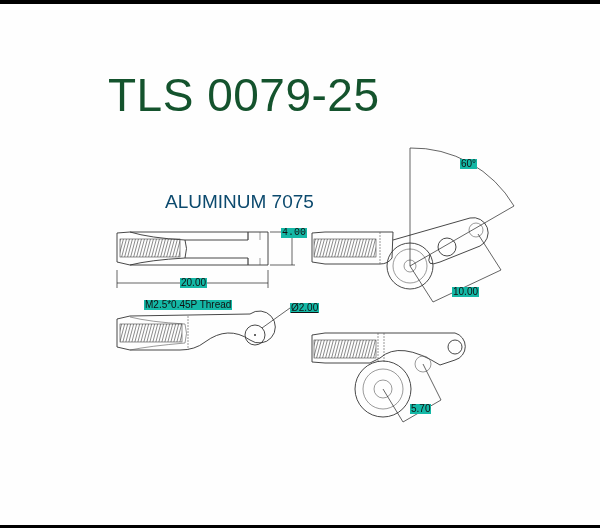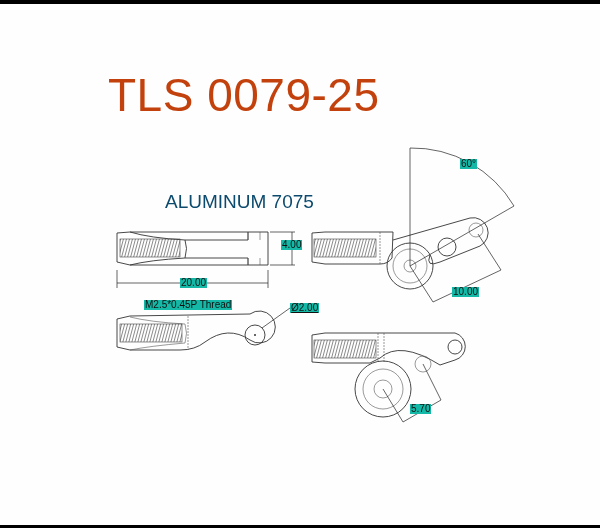--- a/index.html
+++ b/index.html
@@ -1,20 +1,20 @@
 <!DOCTYPE html>
 <html><head>
 <meta charset="utf-8">
 <style>
   html, body { margin: 0; padding: 0; }
   body { width: 600px; height: 528px; background: #fefefe; position: relative; overflow: hidden; font-family: "Liberation Sans", sans-serif; }
   .bar { position: absolute; left: 0; width: 600px; background: #000; }
   .bar.top { top: 0; height: 4px; }
   .bar.bottom { bottom: 0; height: 3px; }
-  .title { position: absolute; left: 108px; top: 72px; font-size: 46px; color: #c2410c; letter-spacing: 0.5px; line-height: 1; }
+  .title { position: absolute; left: 108px; top: 72px; font-size: 46px; color: #14532d; letter-spacing: 0.5px; line-height: 1; }
   .material { position: absolute; left: 165px; top: 192px; font-size: 19px; color: #0c4a6e; line-height: 1; }
   .lbl { position: absolute; font-size: 10px; color: #111; line-height: 1; background: #14b8a6; padding: 0 1px; }
   svg { position: absolute; left: 0; top: 0; }
   .ln { fill: none; stroke: #333; stroke-width: 0.9; }
   .thin { fill: none; stroke: #555; stroke-width: 0.6; }
   .dim { fill: none; stroke: #222; stroke-width: 0.7; }
   .hatch { stroke: #444; stroke-width: 0.6; }
 </style>
 </head>
 <body>
@@ -88,19 +88,19 @@
     <circle class="ln" cx="383" cy="389" r="28"></circle>
     <circle class="thin" cx="383" cy="389" r="20"></circle>
     <circle class="thin" cx="383" cy="389" r="9"></circle>
     <circle class="thin" cx="423" cy="364" r="8"></circle>
     <line class="dim" x1="383" y1="389" x2="403" y2="422"></line>
     <line class="dim" x1="423" y1="364" x2="441" y2="400"></line>
     <line class="dim" x1="403" y1="422" x2="441" y2="400"></line>
   </g>
 </svg>
 
-<div class="lbl" style="left:281px;top:240px;">4.00</div>
+<div class="lbl" style="left:281px;top:228px;font-family:Liberation Mono, monospace;">4.00</div>
 <div class="lbl" style="left:180px;top:278px;">20.00</div>
 <div class="lbl" style="left:144px;top:300px;">M2.5*0.45P Thread</div>
 <div class="lbl" style="left:290px;top:303px;text-decoration:underline;">Ø2.00</div>
 <div class="lbl" style="left:460px;top:159px;">60°</div>
 <div class="lbl" style="left:452px;top:287px;text-align:center;">10.00</div>
 <div class="lbl" style="left:410px;top:404px;text-align:center;">5.70</div>
 
 </body></html>

